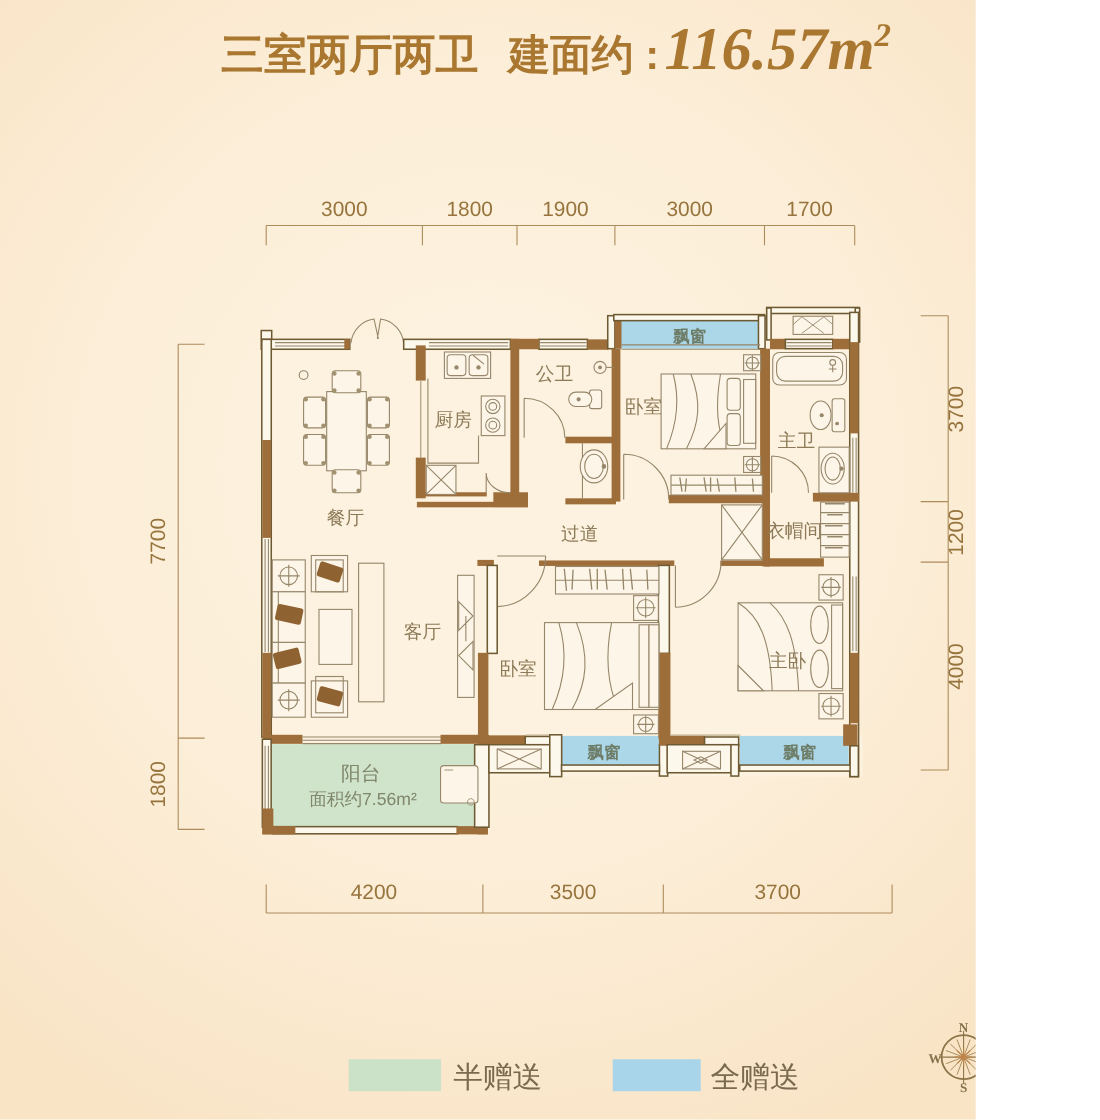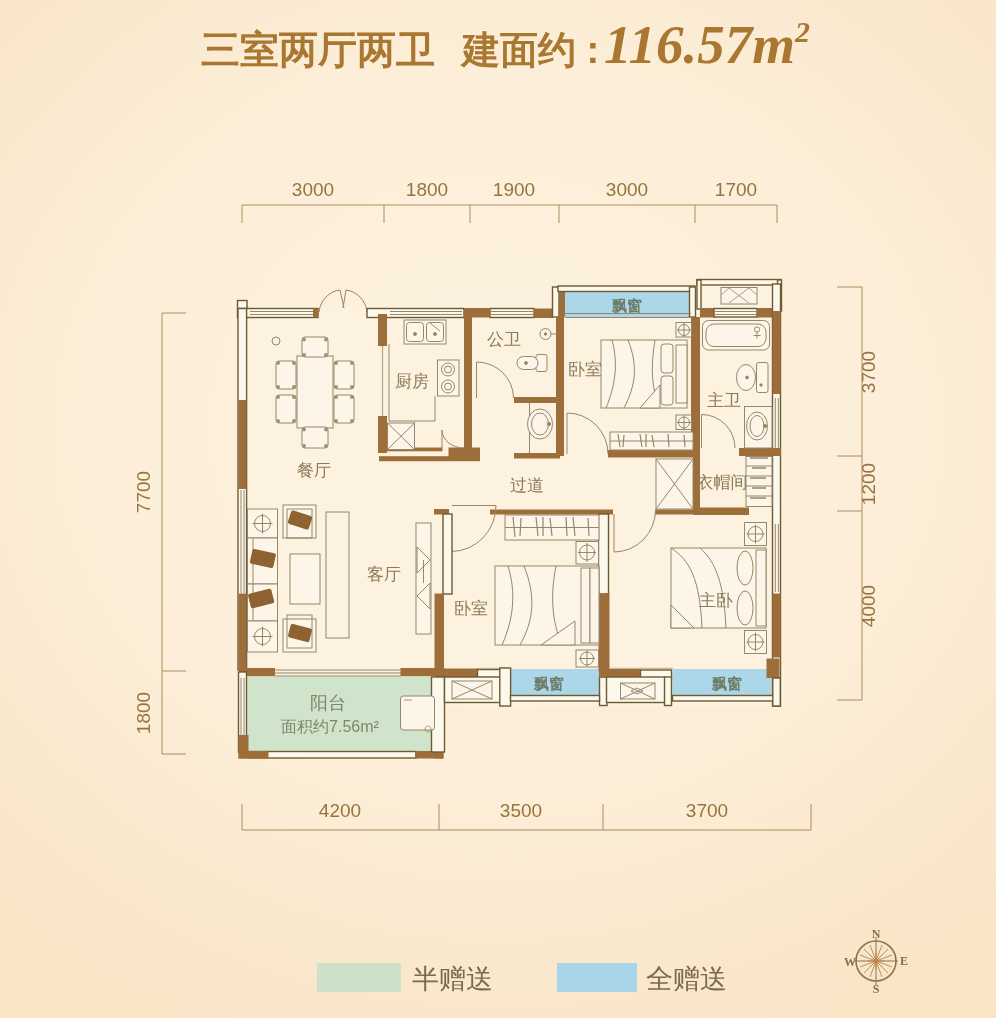--- a/index.html
+++ b/index.html
@@ -1,16 +1,16 @@
 <!DOCTYPE html>
 <html><head>
 <meta charset="utf-8">
 <style>
 html,body{margin:0;padding:0}
-#page{position:relative;width:996px;height:1018px;overflow:hidden;
+#page{position:relative;width:887px;height:1018px;overflow:hidden;
 background:radial-gradient(ellipse 75% 65% at 50% 42%, #fdf4e2 0%, #fceed8 55%, #f9e4c6 100%);
 font-family:"Liberation Sans",sans-serif}
 svg{position:absolute;left:0;top:0}
 .w{fill:#fdf8ec;stroke:#6e5a32;stroke-width:1.4}
 .p{fill:#9e6e3a}
 .f{fill:none;stroke:#96866a;stroke-width:1}
 .ff{fill:#fdf6e8;stroke:#96866a;stroke-width:1}
 .fl{stroke:#96866a;stroke-width:1}
 .lbl{font-size:17px;fill:#8c7a58}
 .dim{font-size:19px;fill:#97743d}

